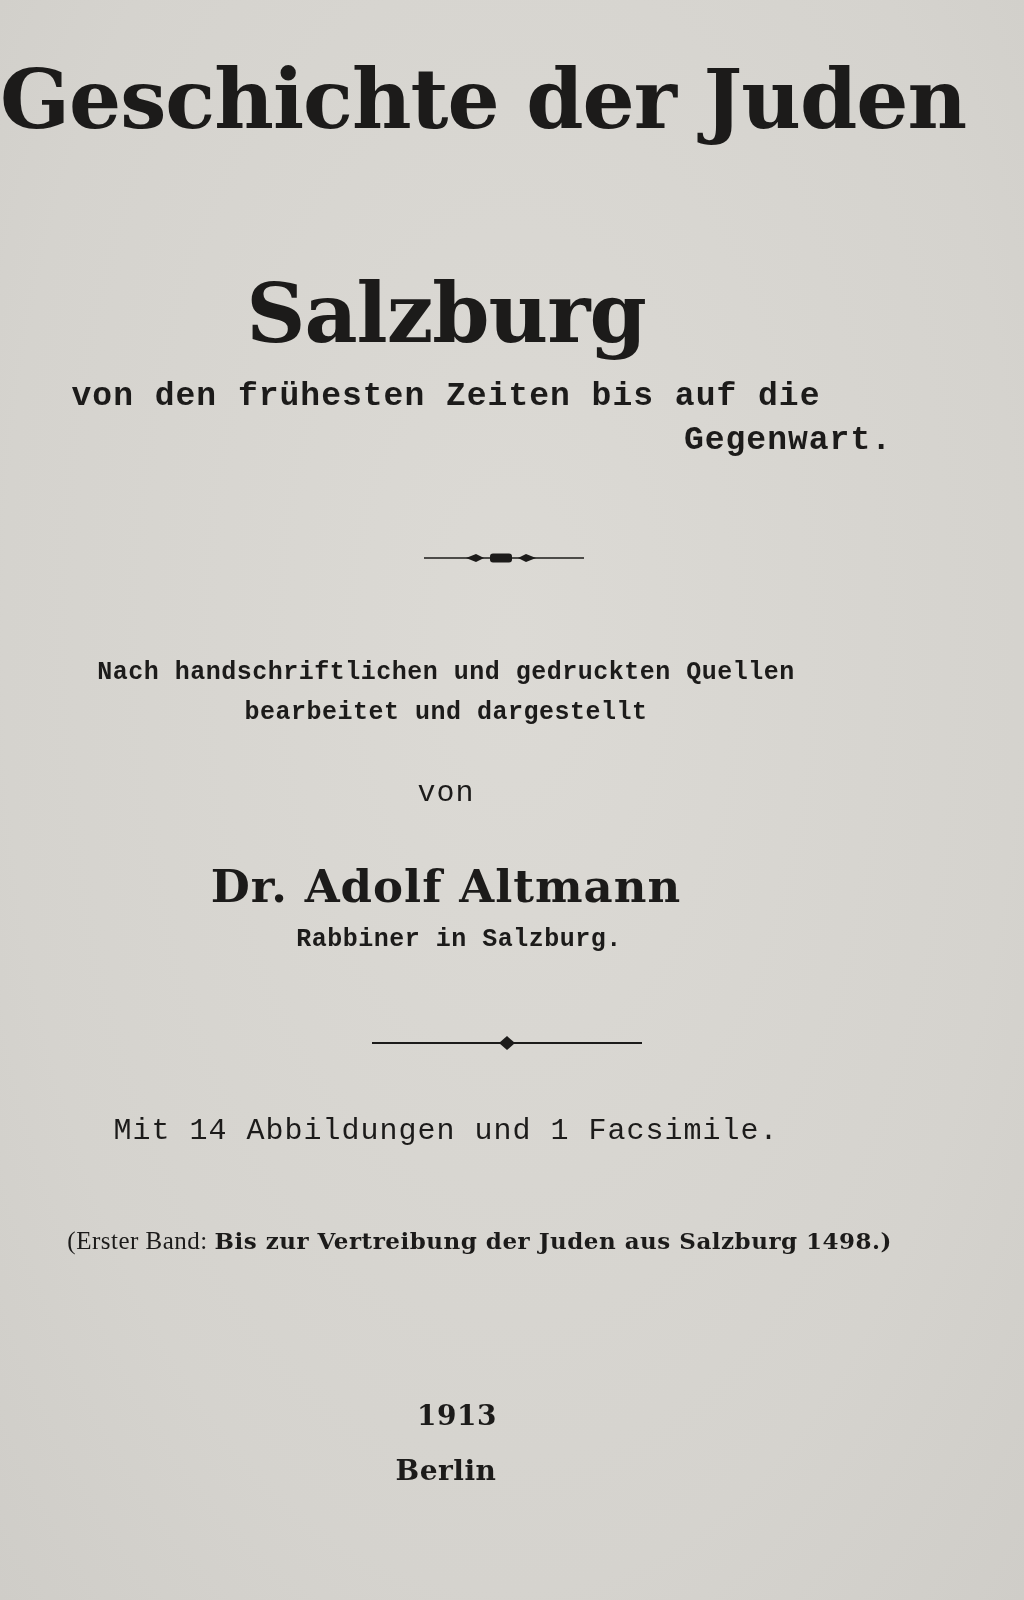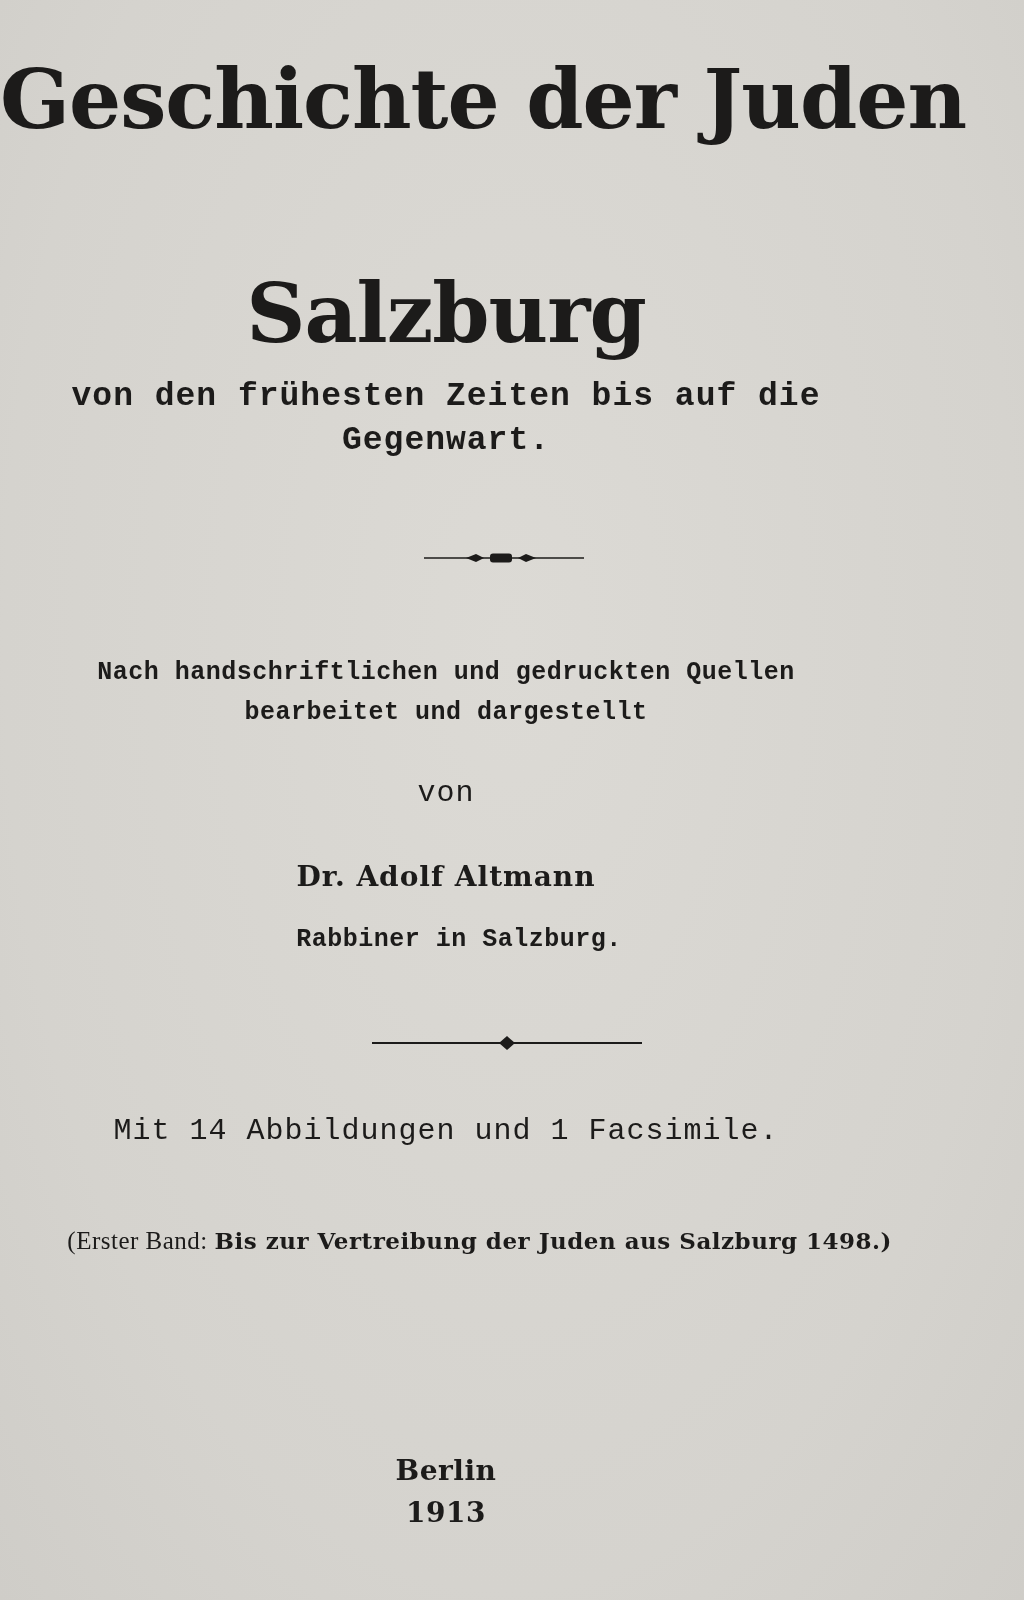--- a/index.html
+++ b/index.html
@@ -13,36 +13,36 @@
   }
   .page { position: absolute; inset: 0; }
   .line { position: absolute; left: 0; width: 892px; text-align: center; white-space: nowrap; }
   .title {
     font-family: "DejaVu Serif", serif; font-weight: bold;
     font-size: 82px; letter-spacing: -1px; line-height: 1;
   }
   .sub { font-family: Liberation Mono, monospace; font-weight: bold; font-size: 33px; letter-spacing: 1px; }
   .bold-sm { font-family: Liberation Mono, monospace; font-weight: bold; font-size: 25px; letter-spacing: 0.5px; }
   .plain { font-family: Liberation Mono, monospace; font-size: 30px; letter-spacing: 1px; }
-  .author { font-family: "DejaVu Serif", serif; font-weight: bold; font-size: 28px; letter-spacing: 1px; }
+  .author { font-family: "DejaVu Serif", serif; font-weight: bold; font-size: 45px; letter-spacing: 1px; }
   .note { font-family: "Liberation Serif", serif; font-size: 25px; letter-spacing: 0.5px; }
   .note b { font-family: "DejaVu Serif", serif; font-size: 23px; }
   .imprint { font-family: "DejaVu Serif", serif; font-weight: bold; font-size: 28px; letter-spacing: 0.5px; }
   .rule { position: absolute; }
 </style>
 </head>
 <body>
 
 <div class="page">
 
   <div class="line title" style="top:58px;">Geschichte der Juden</div>
   <div class="line title" style="top:272px;">Salzburg</div>
 
   <div class="line sub" style="top:378px;">von den frühesten Zeiten bis auf die</div>
-  <div class="line sub" style="top:422px;">Gegenwart.</div>
+  <div class="line sub" style="top:422px;text-align:right;">Gegenwart.</div>
 
   <svg class="rule" style="left:420px; top:548px;" width="168" height="20" viewBox="0 0 168 20">
     <line x1="4" y1="10" x2="164" y2="10" stroke="#1c1b1a" stroke-width="1.6"></line>
     <path d="M46 10 L56 6 L64 10 L56 14 Z" fill="#1c1b1a"></path>
     <rect x="70" y="5.5" width="22" height="9" rx="3" fill="#1c1b1a"></rect>
     <path d="M98 10 L106 6 L116 10 L106 14 Z" fill="#1c1b1a"></path>
   </svg>
 
   <div class="line bold-sm" style="top:658px;">Nach handschriftlichen und gedruckten Quellen</div>
   <div class="line bold-sm" style="top:698px;">bearbeitet und dargestellt</div>
@@ -54,16 +54,16 @@
 
   <svg class="rule" style="left:372px; top:1035px;" width="270" height="16" viewBox="0 0 270 16">
     <line x1="0" y1="8" x2="270" y2="8" stroke="#1c1b1a" stroke-width="2.2"></line>
     <path d="M127 8 L135 1 L143 8 L135 15 Z" fill="#1c1b1a"></path>
   </svg>
 
   <div class="line plain" style="top:1114px;">Mit 14 Abbildungen und 1 Facsimile.</div>
 
   <div class="line note" style="top:1227px;text-align:right;"><span>(Erster Band: </span><b>Bis zur Vertreibung der Juden aus Salzburg 1498.)</b></div>
 
-  <div class="line imprint" style="top:1496px;">1913</div>
+  <div class="line imprint" style="top:1399px;padding-left:11px;">1913</div>
   <div class="line imprint" style="top:1454px;">Berlin</div>
 
 </div>
 
 </body></html>

